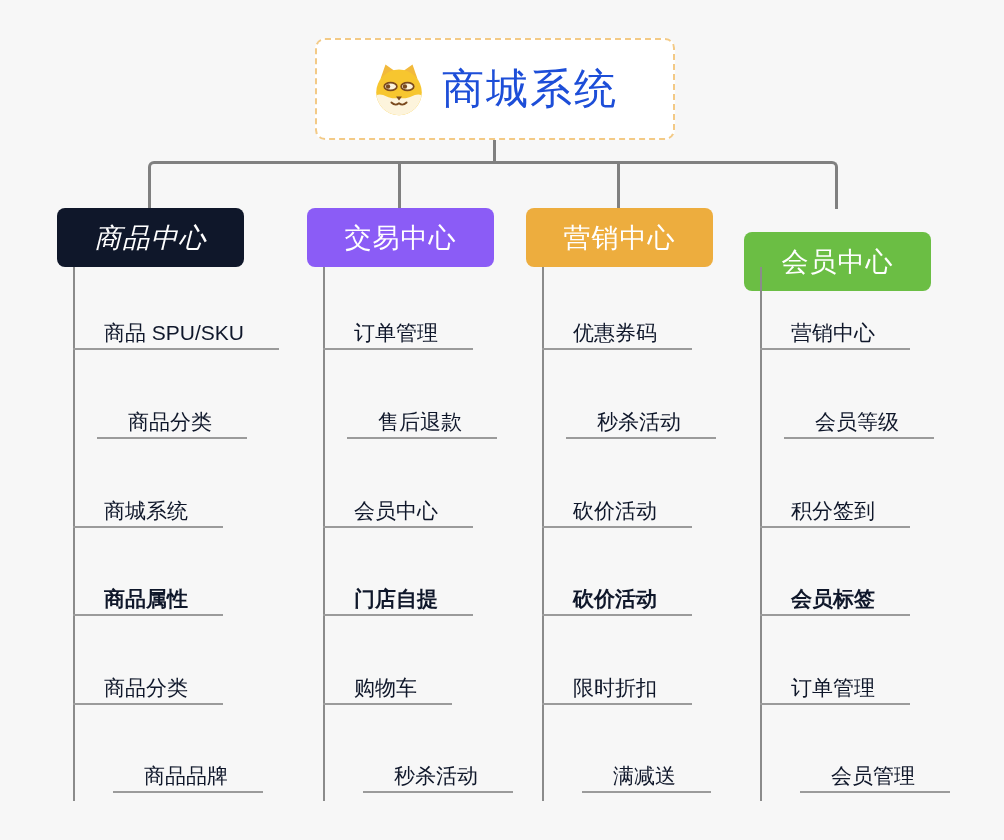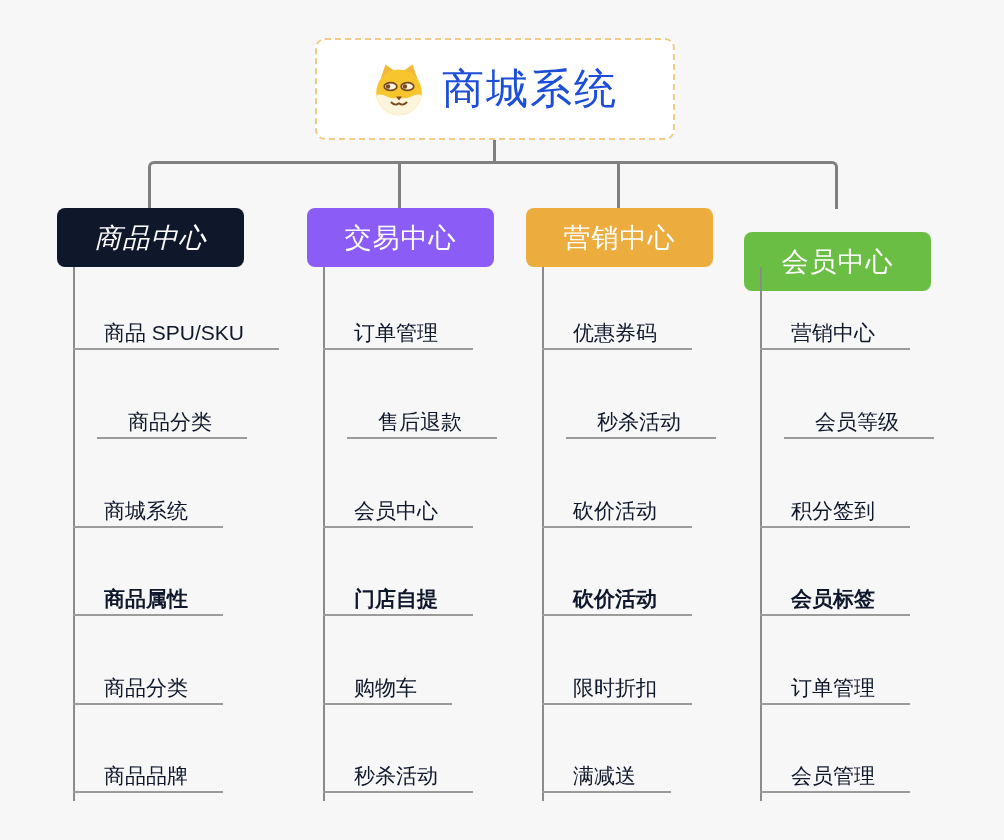--- a/index.html
+++ b/index.html
@@ -66,21 +66,21 @@
     font-size:21px;color:#0f172a;line-height:25px;
     padding:0 35px 3px 31px;
     border-bottom:2px solid #9b9b9b;
     cursor:pointer;
   }
   .leaf:nth-child(1){top:53px;}
   .leaf:nth-child(2){top:142px;margin-left:24px;}
   .leaf:nth-child(3){top:231px;}
   .leaf:nth-child(4){top:319px;font-weight:bold;}
   .leaf:nth-child(5){top:408px;}
-  .leaf:nth-child(6){top:496px;}
+  .leaf:nth-child(6){top:496px;margin-left:40px;}
 </style>
 </head>
 <body>
 
 <div class="canvas">
 
   <div class="line root-stem"></div>
   <div class="bus-frame"></div>
   <div class="line drop-2"></div>
   <div class="line drop-3"></div>

